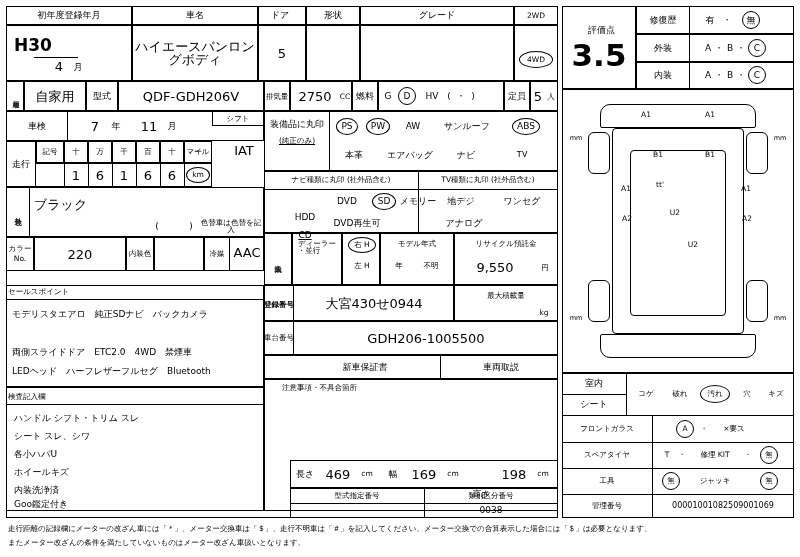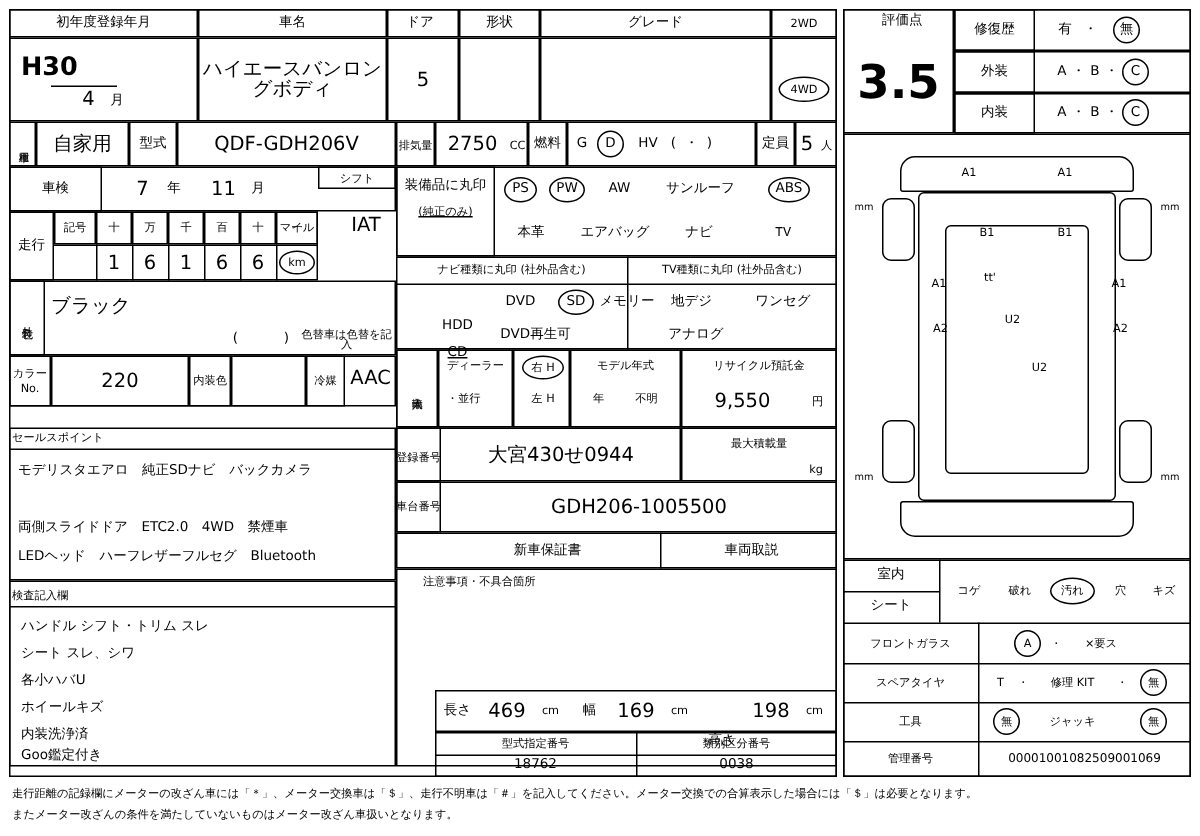--- a/index.html
+++ b/index.html
@@ -57,21 +57,21 @@
   <div class="lbl mid" style="left:258px;top:25px;width:48px;height:56px;">5</div>
 
   <div class="bx" style="left:306px;top:25px;width:54px;height:56px;"></div>
 
   <div class="bx" style="left:360px;top:25px;width:154px;height:56px;"></div>
 
   <div class="bx" style="left:514px;top:25px;width:44px;height:56px;"></div>
   <div class="lbl xs" style="left:519px;top:51px;width:34px;height:17px;border:1.6px solid #000;border-radius:50%;">4WD</div>
 
   <div class="bx" style="left:562px;top:6px;width:74px;height:83px;"></div>
-  <div class="lbl sm" style="left:562px;top:6px;width:79px;height:16px;">評価点</div>
+  <div class="lbl sm" style="left:562px;top:22px;width:79px;height:16px;">評価点</div>
   <div class="lbl" style="left:562px;top:26px;width:74px;height:58px;font-size:31px;font-weight:bold;">3.5</div>
 
   <div class="bx" style="left:636px;top:6px;width:158px;height:28px;"></div>
   <div class="bx" style="left:636px;top:6px;width:54px;height:28px;"></div>
   <div class="lbl sm" style="left:636px;top:6px;width:54px;height:28px;">修復歴</div>
   <div class="lbl sm" style="left:700px;top:6px;width:20px;height:28px;">有</div>
   <div class="lbl sm" style="left:720px;top:6px;width:14px;height:28px;">・</div>
   <div class="lbl sm" style="left:742px;top:11px;width:18px;height:18px;border:1.6px solid #000;border-radius:50%;">無</div>
 
   <div class="bx" style="left:636px;top:34px;width:158px;height:28px;"></div>
@@ -229,21 +229,21 @@
   <div class="lbl sm" style="left:438px;top:192px;width:46px;height:18px;">地デジ</div>
   <div class="lbl sm" style="left:496px;top:192px;width:52px;height:18px;">ワンセグ</div>
   <div class="lbl sm" style="left:438px;top:214px;width:52px;height:18px;">アナログ</div>
 
   <div class="bx" style="left:264px;top:233px;width:294px;height:52px;"></div>
   <div class="bx" style="left:264px;top:233px;width:28px;height:52px;"></div>
   <div class="lbl xs rot" style="left:264px;top:236px;width:28px;height:46px;font-size:7.5px;">輸入車</div>
 
   <div class="bx" style="left:292px;top:233px;width:50px;height:52px;"></div>
   <div class="lbl xs" style="left:292px;top:236px;width:50px;height:16px;">ディーラー</div>
-  <div class="lbl xs" style="left:292px;top:258px;width:34px;height:16px;">・並行</div>
+  <div class="lbl xs" style="left:292px;top:243px;width:34px;height:16px;">・並行</div>
 
   <div class="bx" style="left:342px;top:233px;width:38px;height:52px;"></div>
   <div class="lbl xs" style="left:348px;top:237px;width:28px;height:16px;border:1.6px solid #000;border-radius:50%;">右 H</div>
   <div class="lbl xs" style="left:348px;top:258px;width:28px;height:16px;">左 H</div>
 
   <div class="bx" style="left:380px;top:233px;width:74px;height:52px;"></div>
   <div class="lbl xs" style="left:380px;top:236px;width:74px;height:16px;">モデル年式</div>
   <div class="lbl xs" style="left:388px;top:258px;width:22px;height:16px;">年</div>
   <div class="lbl xs" style="left:414px;top:258px;width:34px;height:16px;">不明</div>
 
@@ -258,21 +258,21 @@
 
   <div class="bx" style="left:6px;top:285px;width:258px;height:102px;"></div>
   <div class="hline" style="left:6px;top:299px;width:258px;"></div>
   <div class="lbl xs lblL" style="left:6px;top:285px;width:258px;height:14px;font-size:7.5px;">セールスポイント</div>
   <div class="lbl sm lblL" style="left:10px;top:305px;width:254px;height:18px;">モデリスタエアロ　純正SDナビ　バックカメラ</div>
   <div class="lbl sm lblL" style="left:10px;top:343px;width:254px;height:18px;">両側スライドドア　ETC2.0　4WD　禁煙車</div>
   <div class="lbl sm lblL" style="left:10px;top:362px;width:254px;height:18px;">LEDヘッド　ハーフレザーフルセグ　Bluetooth</div>
 
   <div class="bx" style="left:264px;top:285px;width:190px;height:36px;"></div>
   <div class="bx" style="left:264px;top:285px;width:30px;height:36px;"></div>
-  <div class="lbl xs" style="left:264px;top:285px;width:30px;height:40px;line-height:1.3;">登録番号</div>
+  <div class="lbl xs" style="left:264px;top:285px;width:30px;height:40px;line-height:1.3;font-weight:bold;">登録番号</div>
   <div class="lbl mid" style="left:294px;top:285px;width:160px;height:36px;">大宮430せ0944</div>
 
   <div class="bx" style="left:264px;top:321px;width:294px;height:34px;"></div>
   <div class="bx" style="left:264px;top:321px;width:30px;height:34px;"></div>
   <div class="lbl xs" style="left:264px;top:321px;width:30px;height:34px;line-height:1.3;">車台番号</div>
   <div class="lbl mid" style="left:294px;top:321px;width:264px;height:34px;">GDH206-1005500</div>
 
   <div class="bx" style="left:264px;top:355px;width:294px;height:24px;"></div>
   <div class="vline" style="left:440px;top:355px;height:24px;"></div>
   <div class="lbl sm" style="left:300px;top:355px;width:130px;height:24px;">新車保証書</div>
@@ -300,21 +300,20 @@
   <div class="lbl xs" style="left:444px;top:465px;width:18px;height:18px;">cm</div>
   <div class="lbl sm" style="left:466px;top:480px;width:28px;height:28px;font-style:italic;">高さ</div>
   <div class="lbl mid" style="left:496px;top:460px;width:36px;height:28px;">198</div>
   <div class="lbl xs" style="left:534px;top:465px;width:18px;height:18px;">cm</div>
 
   <div class="bx" style="left:290px;top:488px;width:268px;height:30px;"></div>
   <div class="vline" style="left:424px;top:488px;height:30px;"></div>
   <div class="hline" style="left:290px;top:503px;width:268px;"></div>
   <div class="lbl xs" style="left:290px;top:488px;width:134px;height:15px;">型式指定番号</div>
   <div class="lbl xs" style="left:424px;top:488px;width:134px;height:15px;">類別区分番号</div>
-  <div class="lbl sm" style="left:290px;top:503px;width:134px;height:15px;">18762</div>
   <div class="lbl sm" style="left:424px;top:503px;width:134px;height:15px;">0038</div>
 
   <div class="bx" style="left:562px;top:89px;width:232px;height:284px;"></div>
 
   <div class="carbox" style="left:600px;top:104px;width:156px;height:24px;border-radius:10px 10px 2px 2px;"></div>
   <div class="carbox" style="left:600px;top:334px;width:156px;height:24px;border-radius:2px 2px 10px 10px;"></div>
   <div class="carbox" style="left:612px;top:128px;width:132px;height:206px;border-radius:4px;"></div>
   <div class="carbox" style="left:630px;top:150px;width:96px;height:166px;border-radius:4px;"></div>
 
   <div class="carbox" style="left:588px;top:132px;width:22px;height:42px;border-radius:6px;"></div>

